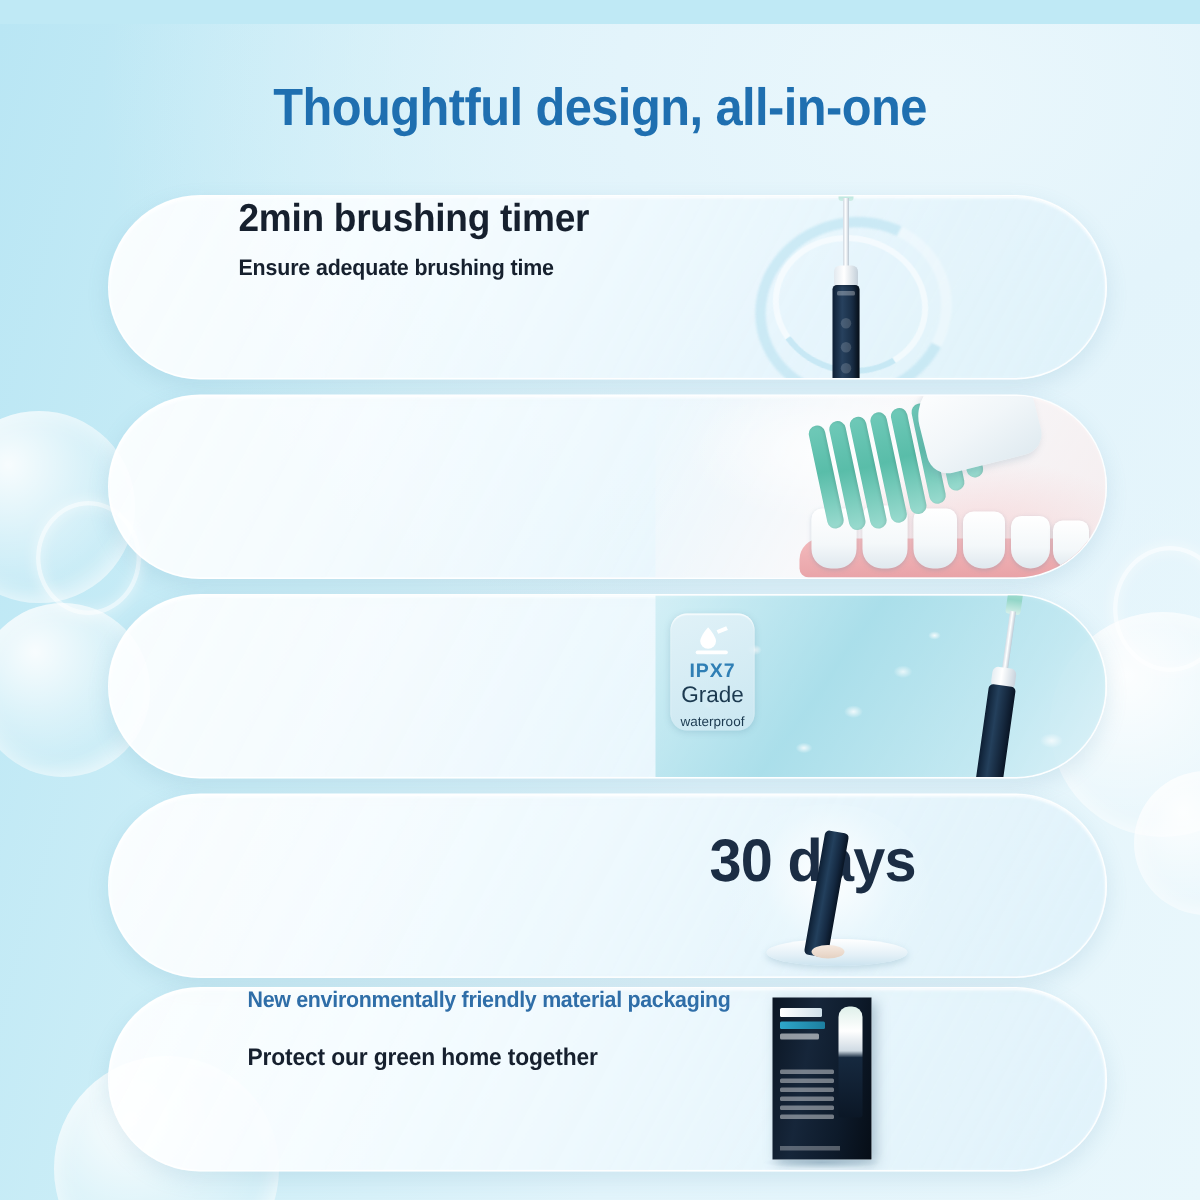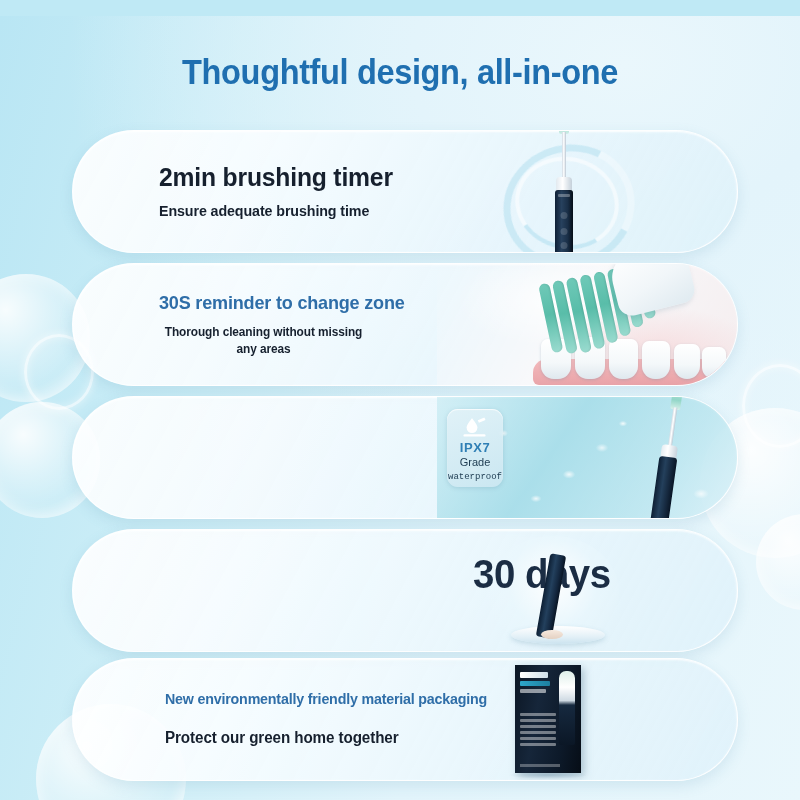--- a/index.html
+++ b/index.html
@@ -87,21 +87,20 @@
   .card-4 { top: 513px; height: 121px; }
   .card-5 { top: 642px; height: 121px; }
 
   .card-text {
     position: absolute;
     left: 86px;
     top: 0;
     height: 100%;
     display: flex;
     flex-direction: column;
-    justify-content: center;
     z-index: 6;
   }
   .headline {
     font-family: "Liberation Sans Narrow", "Liberation Sans", sans-serif;
     font-weight: bold;
     font-size: 26px;
     line-height: 1.12;
     letter-spacing: -0.2px;
     transform: scaleX(0.95);
     transform-origin: left center;
@@ -277,24 +276,24 @@
     display: flex; flex-direction: column; align-items: center;
     padding-top: 7px; box-sizing: border-box;
   }
   .badge .ipx {
     font-family: "Liberation Sans Narrow","Liberation Sans",sans-serif;
     font-weight: bold; font-size: 13px; color: #2f7fb5; letter-spacing: 0.6px;
     margin-top: 3px; line-height: 1;
   }
   .badge .grade {
     font-family: "Liberation Sans Narrow","Liberation Sans",sans-serif;
-    font-size: 11px; color: #1c3a50; line-height: 1.25; margin-top: 2px;
+    font-size: 15px; color: #1c3a50; line-height: 1.25; margin-top: 2px;
   }
   .badge .wp {
-    font-family: Liberation Mono, monospace;
+    font-family: Liberation Sans, sans-serif;
     font-size: 9px; color: #1c3a50; line-height: 1.2; margin-top: 2px;
   }
   .brush3 {
     position: absolute; right: 58px; top: -12px;
     width: 22px; height: 150px; transform: rotate(8deg);
   }
   .brush3 .bristle {
     position: absolute; left: 6px; top: 0; width: 10px; height: 24px;
     border-radius: 5px 5px 2px 2px;
     background: linear-gradient(180deg,#bfe9de 0%, #93d6c8 60%, #d6f0ea 100%);
@@ -449,24 +448,20 @@
         <span style="left:14px; height:74px;"></span>
         <span style="left:28px; height:76px;"></span>
         <span style="left:42px; height:75px;"></span>
         <span style="left:56px; height:72px;"></span>
         <span style="left:70px; height:68px;"></span>
         <span style="left:84px; height:62px;"></span>
         <span style="left:98px; height:56px;"></span>
       </div>
       <div class="head2"></div>
     </div>
-    <div class="card-text">
-      <div class="headline">30S reminder to change zone</div>
-      <div class="subline c-dark">Thorough cleaning without missing any areas</div>
-    </div>
   </div>
 
   <div class="card card-3">
     <div class="art art-3">
       <div class="water"></div>
       <div class="brush3">
         <div class="bristle"></div>
         <div class="neck"></div>
         <div class="collar"></div>
         <div class="body"></div>

